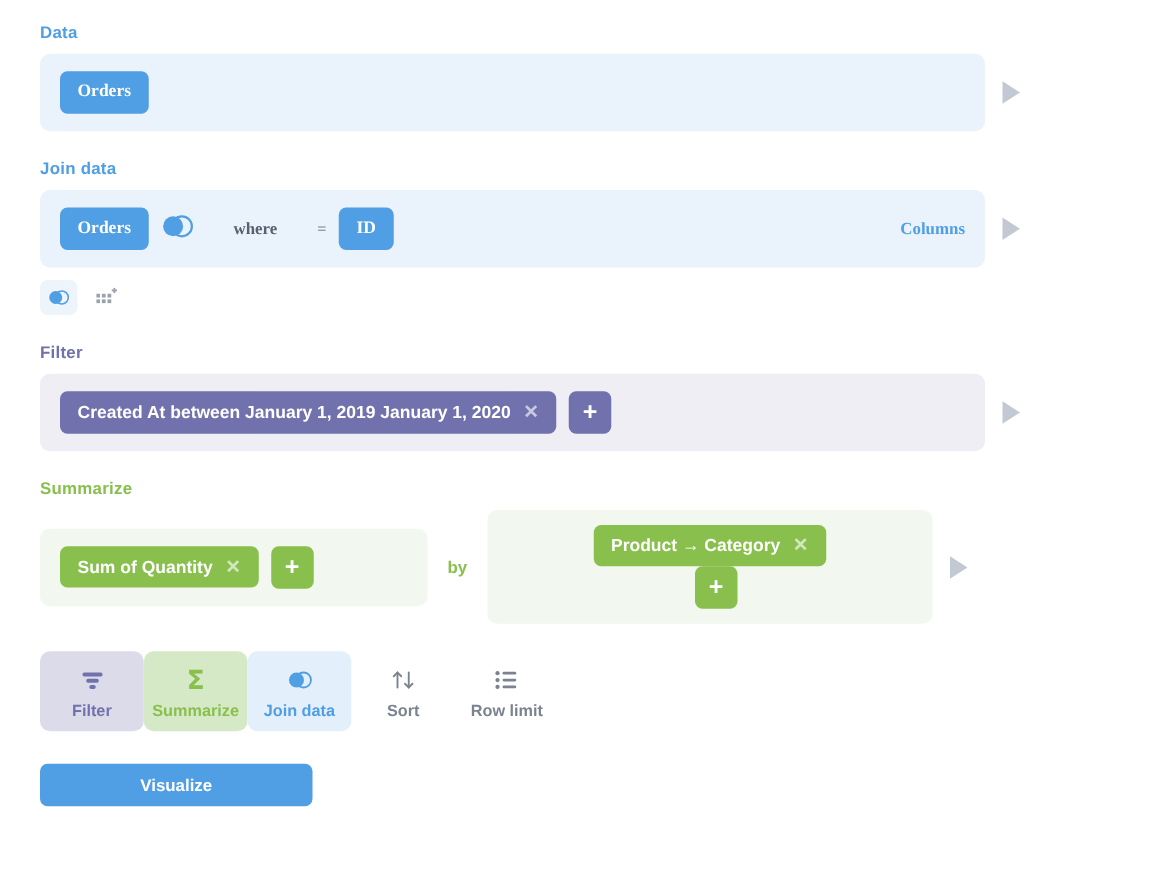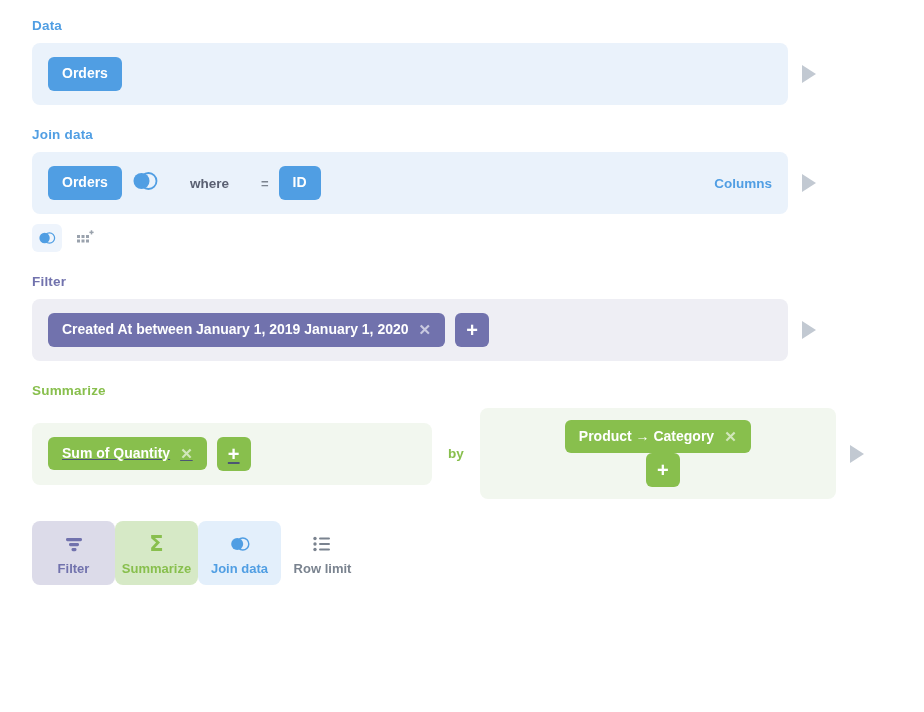--- a/index.html
+++ b/index.html
@@ -40,21 +40,21 @@
   }
 
   .panel {
     border-radius: 8px;
     display: flex;
     align-items: center;
     box-sizing: border-box;
     min-height: 62px;
     padding: 12px 16px;
   }
-  .panel-blue   { background: #eaf2fb; }
+  .panel-blue   { background: #eaf2fb; font-family: Liberation Serif, serif; }
   .panel-purple { background: #eeeef4; align-items: center; }
   .panel-green  { background: #f2f7ef; }
 
   .panel-main { width: 756px; }
 
   
   .play-btn {
     width: 42px;
     display: flex;
     align-items: center;
@@ -156,21 +156,21 @@
     border-radius: 6px;
     display: inline-flex;
     align-items: center;
     justify-content: center;
     cursor: pointer;
   }
   .opt-active { background: #eef4fc; }
 
   
   .summarize-row { display: flex; align-items: center; }
-  .panel-agg  { width: 400px; text-decoration: underline; }
+  .panel-agg  { width: 310px; }
   .panel-brk  { width: 356px; flex-direction: column; }
 
   
   .actions {
     display: flex;
     align-items: flex-start;
     margin: 10px 0 0 0;
     gap: 0px;
   }
   .action {
@@ -371,33 +371,47 @@
     <div class="action act-join">
       <span class="act-icon">
         <svg width="22" height="16" viewBox="0 0 26 20">
           <circle cx="9.5" cy="10" r="7.5" fill="#509ee3"></circle>
           <circle cx="16.5" cy="10" r="7.5" fill="none" stroke="#509ee3" stroke-width="1.8"></circle>
         </svg>
       </span>
       <span class="act-label">Join data</span>
     </div>
 
+    <div class="action act-plain">
+      <span class="act-icon">
+        <svg width="22" height="18" viewBox="0 0 22 18">
+          <g stroke="#7a838f" stroke-width="1.5" fill="none" stroke-linecap="round">
+            <path d="M6 15 L6 3"></path>
+            <path d="M3 6 L6 3 L9 6"></path>
+            <path d="M15 3 L15 15"></path>
+            <path d="M12 12 L15 15 L18 12"></path>
+          </g>
+        </svg>
+      </span>
+      <span class="act-label">Sort</span>
+    </div>
 
     <div class="action act-plain">
       <span class="act-icon">
         <svg width="19" height="16" viewBox="0 0 19 16">
           <circle cx="2" cy="2.5" r="1.7" fill="#7a838f"></circle>
           <circle cx="2" cy="8" r="1.7" fill="#7a838f"></circle>
           <circle cx="2" cy="13.5" r="1.7" fill="#7a838f"></circle>
           <rect x="6" y="1.4" width="11" height="2.2" rx="1.1" fill="#7a838f"></rect>
           <rect x="6" y="6.9" width="11" height="2.2" rx="1.1" fill="#7a838f"></rect>
           <rect x="6" y="12.4" width="11" height="2.2" rx="1.1" fill="#7a838f"></rect>
         </svg>
       </span>
       <span class="act-label">Row limit</span>
     </div>
 
 
   </div>
 
   
+  <button class="visualize">Visualize</button>
 
 </div>
 
 </body></html>

